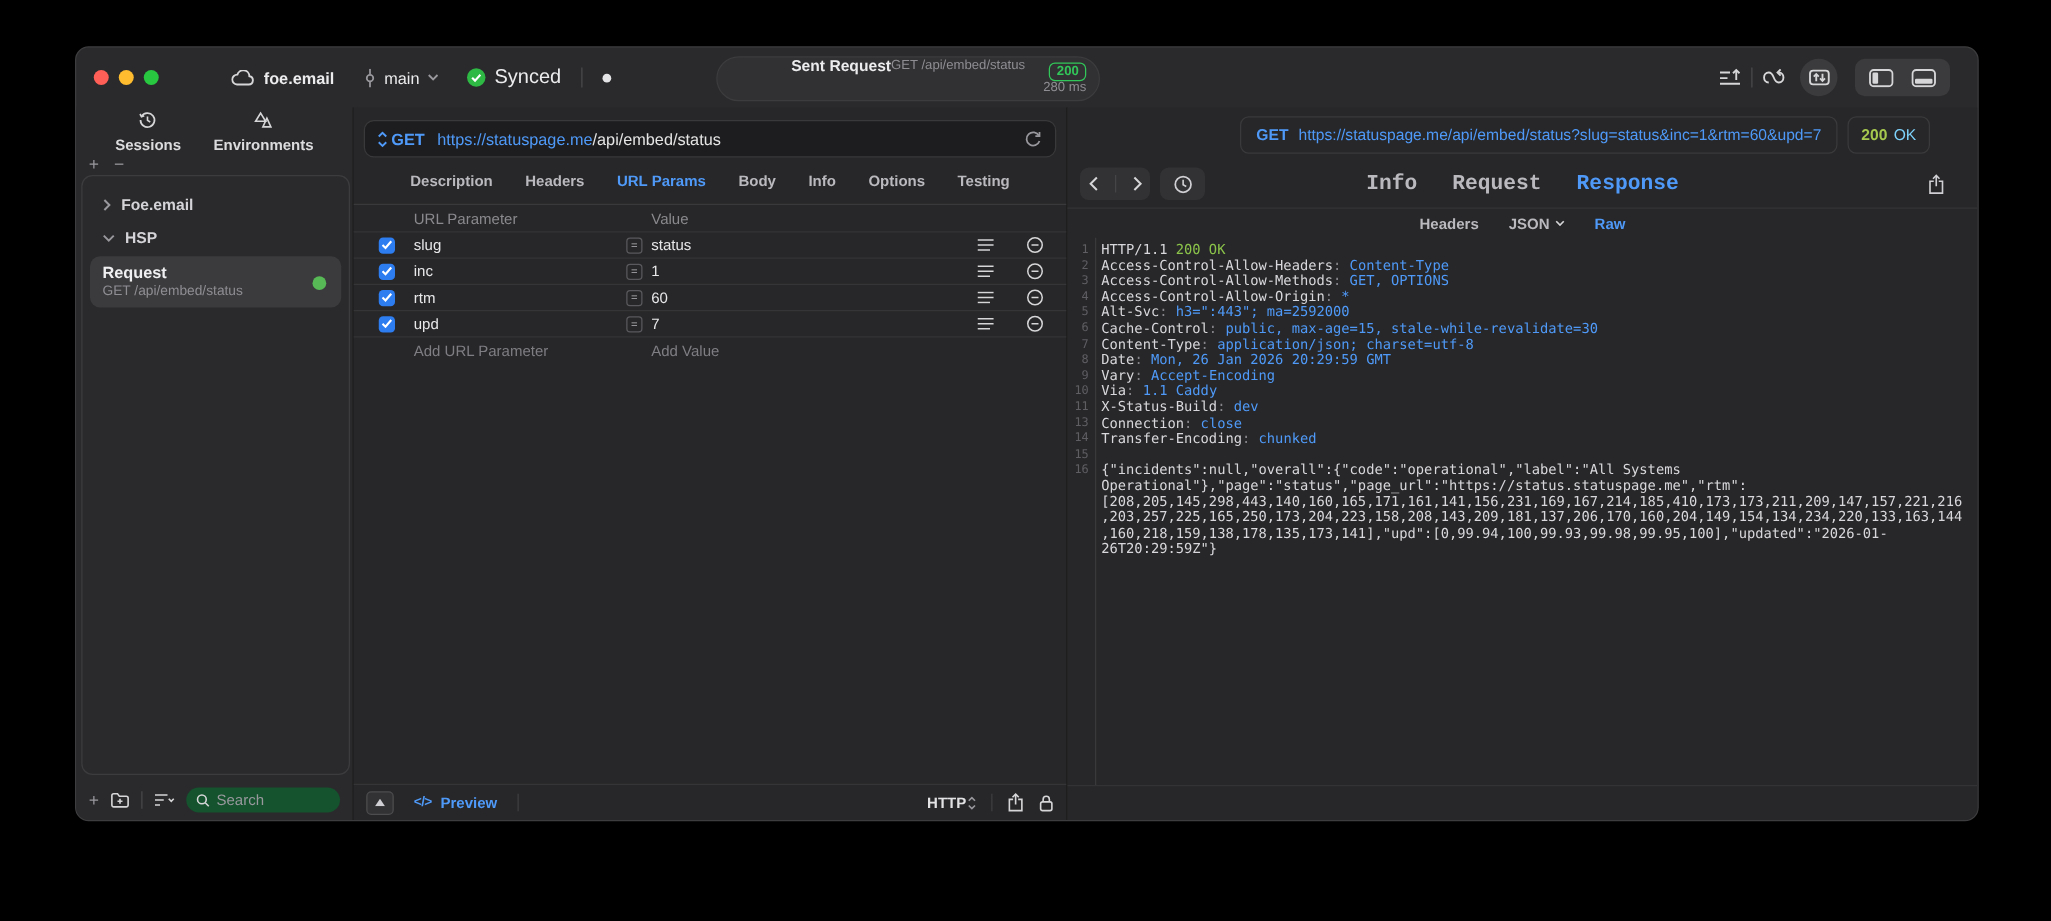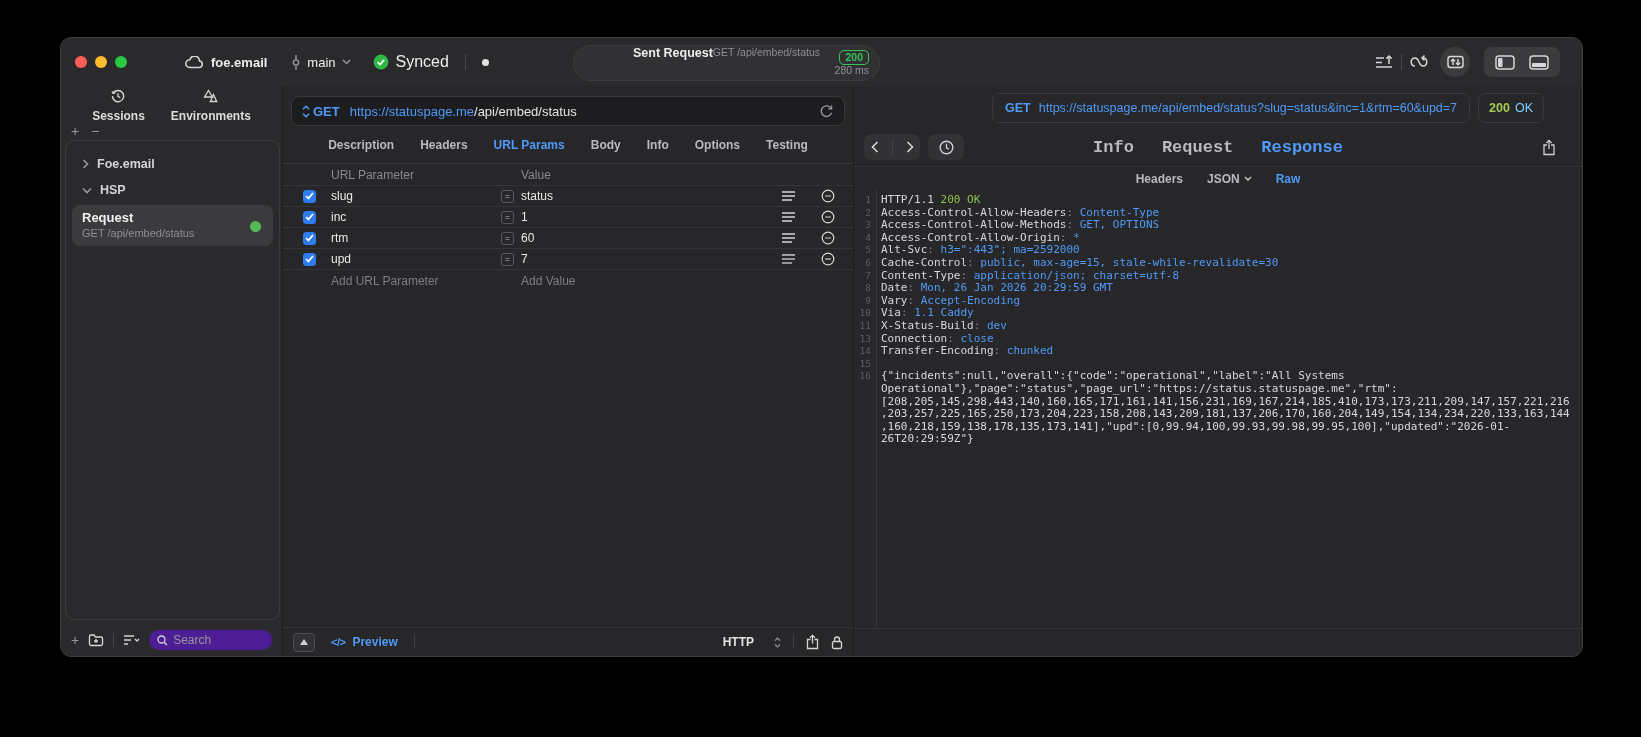--- a/index.html
+++ b/index.html
@@ -45,21 +45,21 @@
   .pm{cursor:default;}
   .tree-panel{flex:1;margin:2px 2px 6px 4px;border:1px solid #3c3c3e;border-radius:9px;padding-top:10px;min-height:0;}
   .tree-item{height:26px;display:flex;align-items:center;gap:8px;padding-left:16px;color:#d4d4d8;font-size:12.5px;font-weight:600;}
   .tree-chev{color:#98989d;display:inline-flex;}
   .req-card{margin:2px 6px;padding:5px 10px 6px 10px;border-radius:8px;background:#3b3b3d;position:relative;}
   .req-card-title{font-size:13px;font-weight:700;color:#f0f0f2;line-height:16px;}
   .req-card-sub{font-size:11px;color:#8e8e93;line-height:14px;}
   .green-dot{position:absolute;right:12px;top:50%;margin-top:-5px;width:11px;height:11px;border-radius:50%;background:#57b956;}
   .sb-footer{height:28px;flex:0 0 28px;display:flex;align-items:center;padding:0 10px 2px 10px;gap:9px;color:#98989d;}
   .sb-sep{width:1px;height:14px;background:#48484a;}
-  .search-pill{flex:1;height:20px;border-radius:10px;background:#4c1d95;display:flex;align-items:center;gap:5px;padding:0 8px;color:#98989d;font-size:12px;}
+  .search-pill{flex:1;height:20px;border-radius:10px;background:#14532d;display:flex;align-items:center;gap:5px;padding:0 8px;color:#98989d;font-size:12px;}
 
   
   .url-bar{margin:10px 8px 0 8px;height:30px;background:#1d1d1f;border:1px solid #39393b;border-radius:8px;
            display:flex;align-items:center;padding:0 10px;box-sizing:border-box;}
   .method{display:flex;align-items:center;gap:3px;color:#4f9af8;font-size:13px;font-weight:700;}
   .url-text{margin-left:10px;font-size:13px;white-space:nowrap;}
   .url-host{color:#4f9af8;} .url-path{color:#e5e5e5;}
   .refresh{margin-left:auto;color:#98989d;display:inline-flex;}
   .req-tabs{height:37px;display:flex;align-items:center;justify-content:center;gap:26px;}
   .ptab{font-size:12px;color:#b9b9be;font-weight:600;}
@@ -76,21 +76,21 @@
   .row-icons{margin-left:auto;display:flex;align-items:center;gap:26px;padding-right:18px;color:#8e8e93;}
   .add-row{height:21px;display:flex;align-items:center;padding-left:48px;color:#7e7e83;font-size:12px;}
   .add-row .a1{width:190px;}
   .pane-footer{margin-top:auto;height:28px;flex:0 0 28px;border-top:1px solid #353537;display:flex;align-items:center;padding:0 10px;gap:0;}
   .collapse-btn{width:20px;height:17px;border:1px solid #4d4d4f;border-radius:4px;background:#323234;color:#d0d0d4;
                 display:flex;align-items:center;justify-content:center;font-size:7px;}
   .preview{display:flex;align-items:center;gap:7px;color:#4f9af8;font-size:12px;font-weight:600;margin-left:16px;}
   .code-glyph{font-size:11px;font-weight:700;letter-spacing:-0.5px;}
   .pf-sep{width:1px;height:14px;background:#3f3f41;margin:0 16px;}
   .pf-right{margin-left:auto;display:flex;align-items:center;gap:12px;}
-  .http-sel{display:flex;align-items:center;gap:20px;color:#e2e2e4;font-size:12px;font-weight:600;}
+  .http-sel{display:flex;align-items:center;gap:1px;color:#e2e2e4;font-size:12px;font-weight:600;}
   .chev-ud{color:#98989d;display:inline-flex;}
 
   
   .resp-top{height:40px;flex:0 0 40px;display:flex;align-items:center;padding-top:2px;}
   .get-box{margin-left:auto;height:28px;border:1px solid #3a3a3c;border-radius:7px;display:flex;align-items:center;
            padding:0 12px;gap:8px;font-size:12.5px;white-space:nowrap;}
   .get-box .m{color:#4f9af8;font-weight:700;}
   .get-box .u{color:#4f9af8;}
   .status-box{margin-left:8px;margin-right:38px;height:28px;border:1px solid #3a3a3c;border-radius:7px;display:flex;
               align-items:center;padding:0 10px;gap:5px;font-size:12.5px;}

